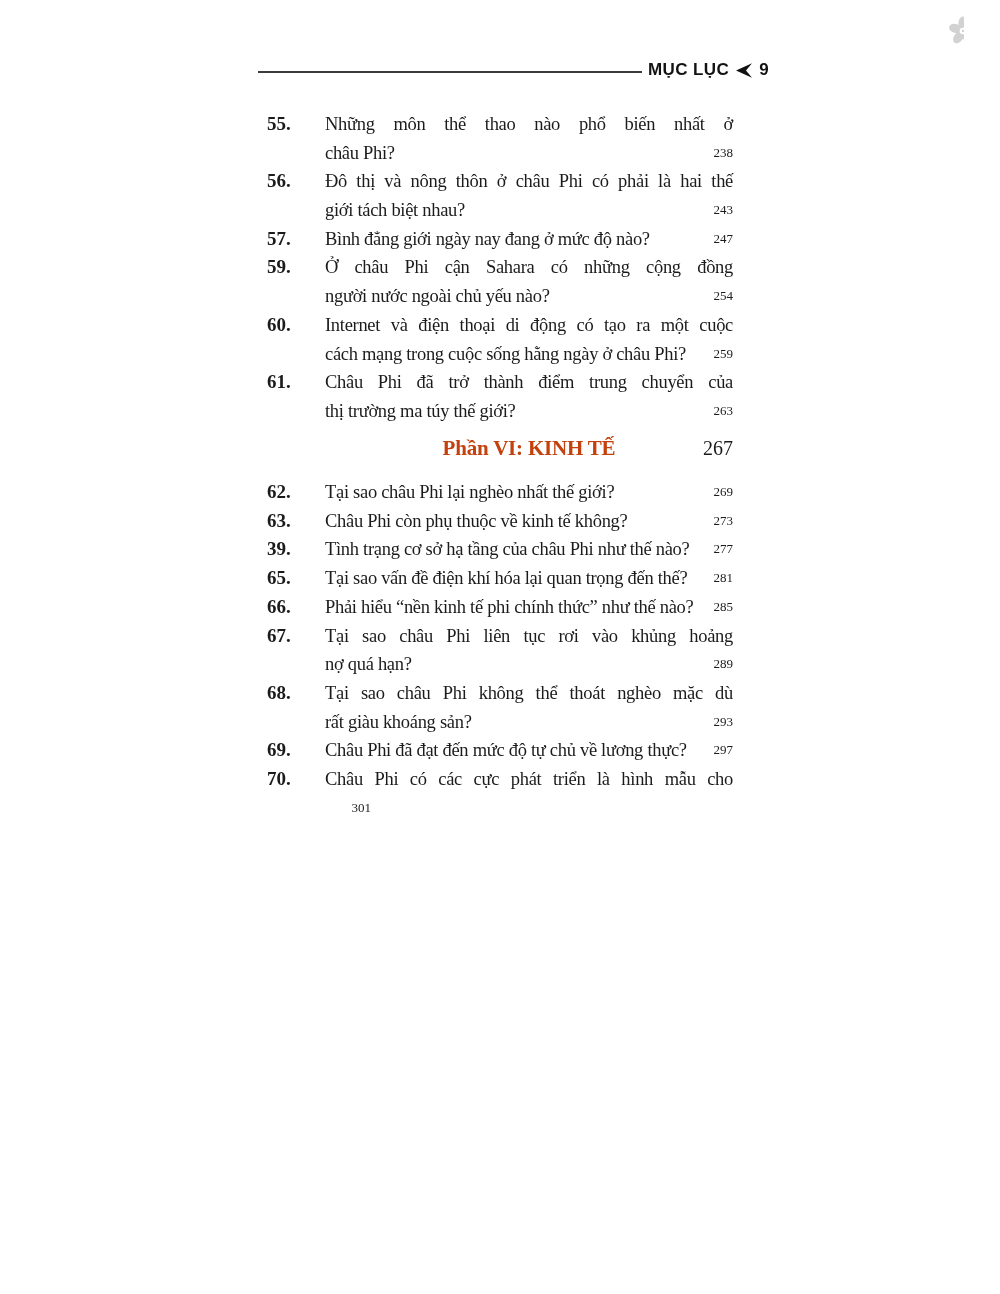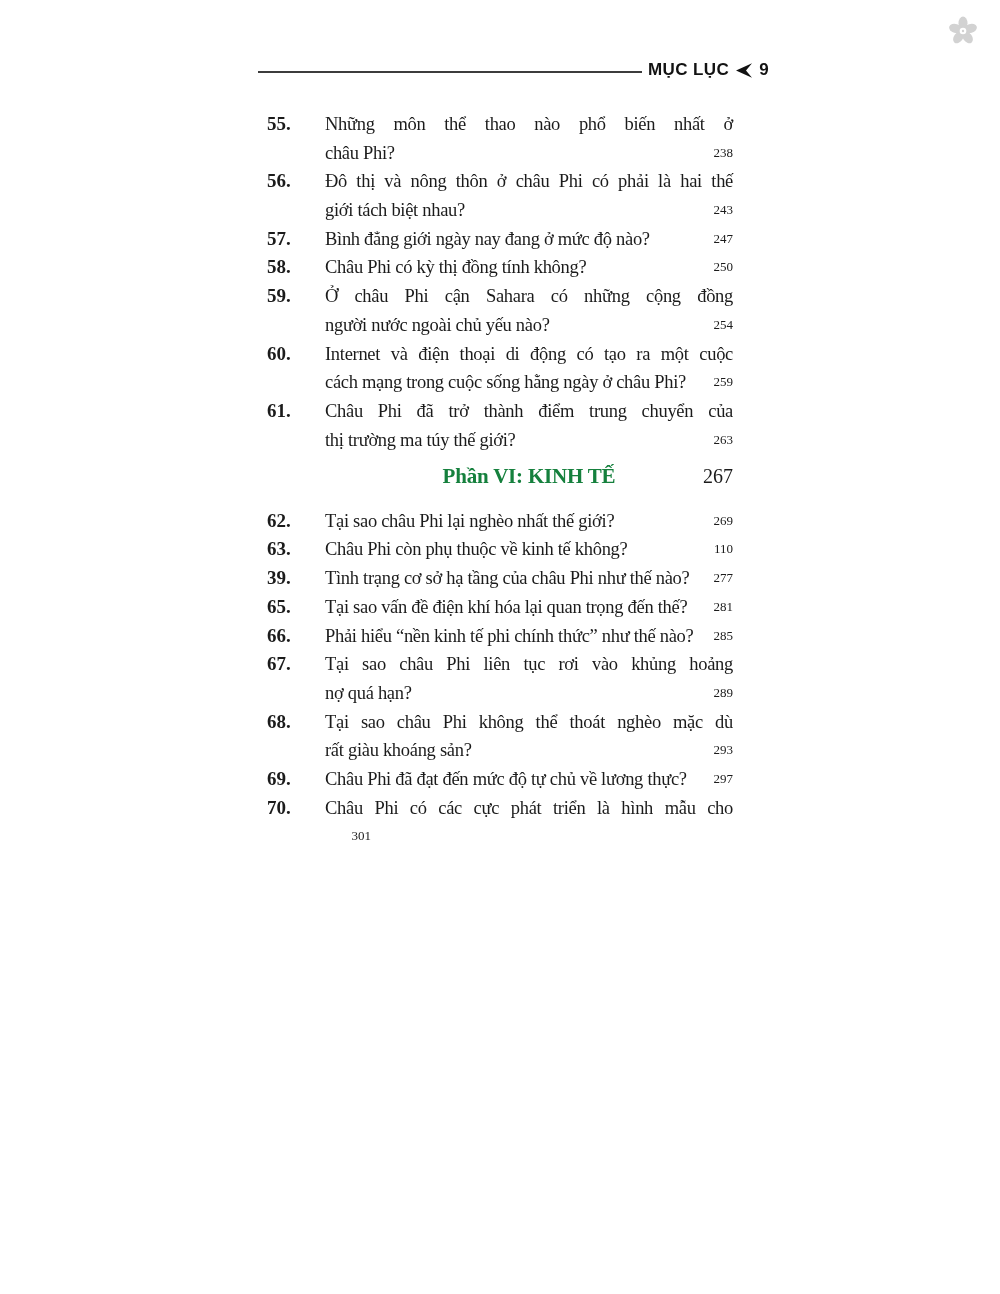--- a/index.html
+++ b/index.html
@@ -4,21 +4,20 @@
 <style>
   html, body { margin: 0; padding: 0; background: #ffffff; }
   .page {
     position: relative;
     width: 964px;
     height: 1294px;
     background: #ffffff;
     overflow: hidden;
     font-family: "Liberation Serif", "DejaVu Serif", serif;
     color: #1b1b1b;
-    padding-left: 32px;
   }
 
   
   .flower {
     position: absolute;
     left: 948px;
     top: 14px;
   }
   .header-rule {
     position: absolute;
@@ -87,21 +86,21 @@
     height: 29px;
     line-height: 29px;
     margin: 8px 0 15.5px 58px;
   }
   .section-title {
     display: block;
     text-align: center;
     font-weight: 700;
     font-size: 21px;
     letter-spacing: -0.2px;
-    color: #15803d;
+    color: #c2410c;
   }
   .section-pg {
     position: absolute;
     right: 0;
     top: 0;
     font-size: 20px;
     font-weight: 400;
   }
 </style>
 </head>
@@ -161,27 +160,20 @@
     </div>
 
     <div class="entry">
       <div class="tline">
         <span class="num">57.</span>
         <span class="txt">Bình đẳng giới ngày nay đang ở mức độ nào?</span>
         <span class="pg">247</span>
       </div>
     </div>
 
-    <div class="entry">
-      <div class="tline">
-        <span class="num">58.</span>
-        <span class="txt">Châu Phi có kỳ thị đồng tính không?</span>
-        <span class="pg">250</span>
-      </div>
-    </div>
 
     <div class="entry">
       <div class="tline">
         <span class="num">59.</span>
         <span class="txt just">Ở châu Phi cận Sahara có những cộng đồng</span>
       </div>
       <div class="tline">
         <span class="num"></span>
         <span class="txt">người nước ngoài chủ yếu nào?</span>
         <span class="pg">254</span>
@@ -222,21 +214,21 @@
         <span class="num">62.</span>
         <span class="txt">Tại sao châu Phi lại nghèo nhất thế giới?</span>
         <span class="pg">269</span>
       </div>
     </div>
 
     <div class="entry">
       <div class="tline">
         <span class="num">63.</span>
         <span class="txt">Châu Phi còn phụ thuộc về kinh tế không?</span>
-        <span class="pg">110</span>
+        <span class="pg">273</span>
       </div>
     </div>
 
     <div class="entry">
       <div class="tline">
         <span class="num">39.</span>
         <span class="txt">Tình trạng cơ sở hạ tầng của châu Phi như thế nào?</span>
         <span class="pg">277</span>
       </div>
     </div>

